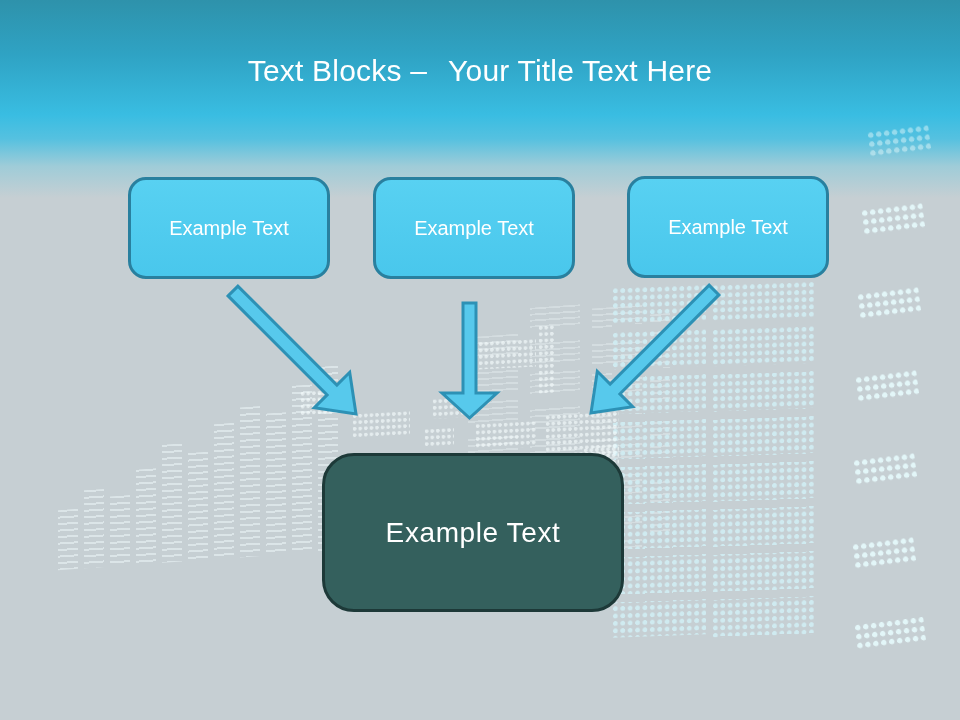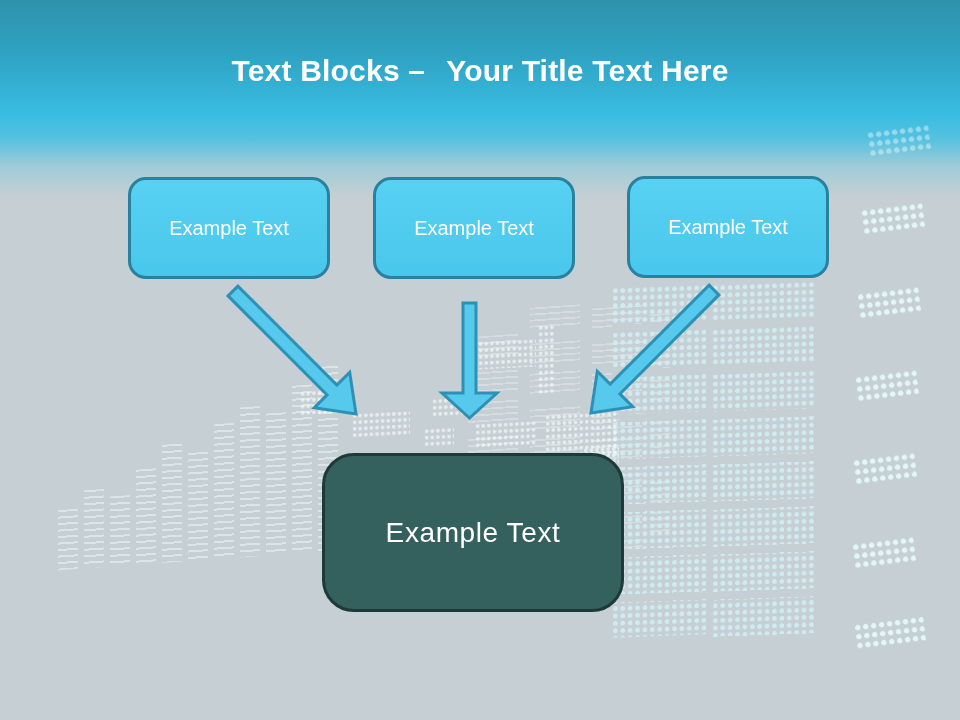--- a/index.html
+++ b/index.html
@@ -13,22 +13,22 @@
     position:absolute; left:0; top:0; width:960px; height:198px;
     background:linear-gradient(180deg,
       #2E92AB 0%, #2FA3C4 28%, #39BDE2 58%, #55C1E0 70%,
       #9FCCD8 84%, #C6CFD3 100%);
   }
   .title {
     position:absolute; left:0; top:54px; width:100%;
     text-align:center; color:#FFFFFF; font-size:30px; margin:0;
     font-weight:400; letter-spacing:0.2px;
   }
-  .title .t-bold { font-weight:700;text-align:center; }
-  .title .t-reg  { font-weight:700; margin-left:21px; }
+  .title .t-bold { font-weight:400;text-align:center; }
+  .title .t-reg  { font-weight:400; margin-left:21px; }
 
   
   .bg-layer { position:absolute; pointer-events:none; }
   .wall { transform:skewY(-4deg); }
   .dash-col {
     position:absolute; bottom:0;
     background-image:repeating-linear-gradient(180deg,
       rgba(237,247,249,0.55) 0 2px, transparent 2px 6.5px);
   }
   .sparse-wrap { opacity:0.55; }

